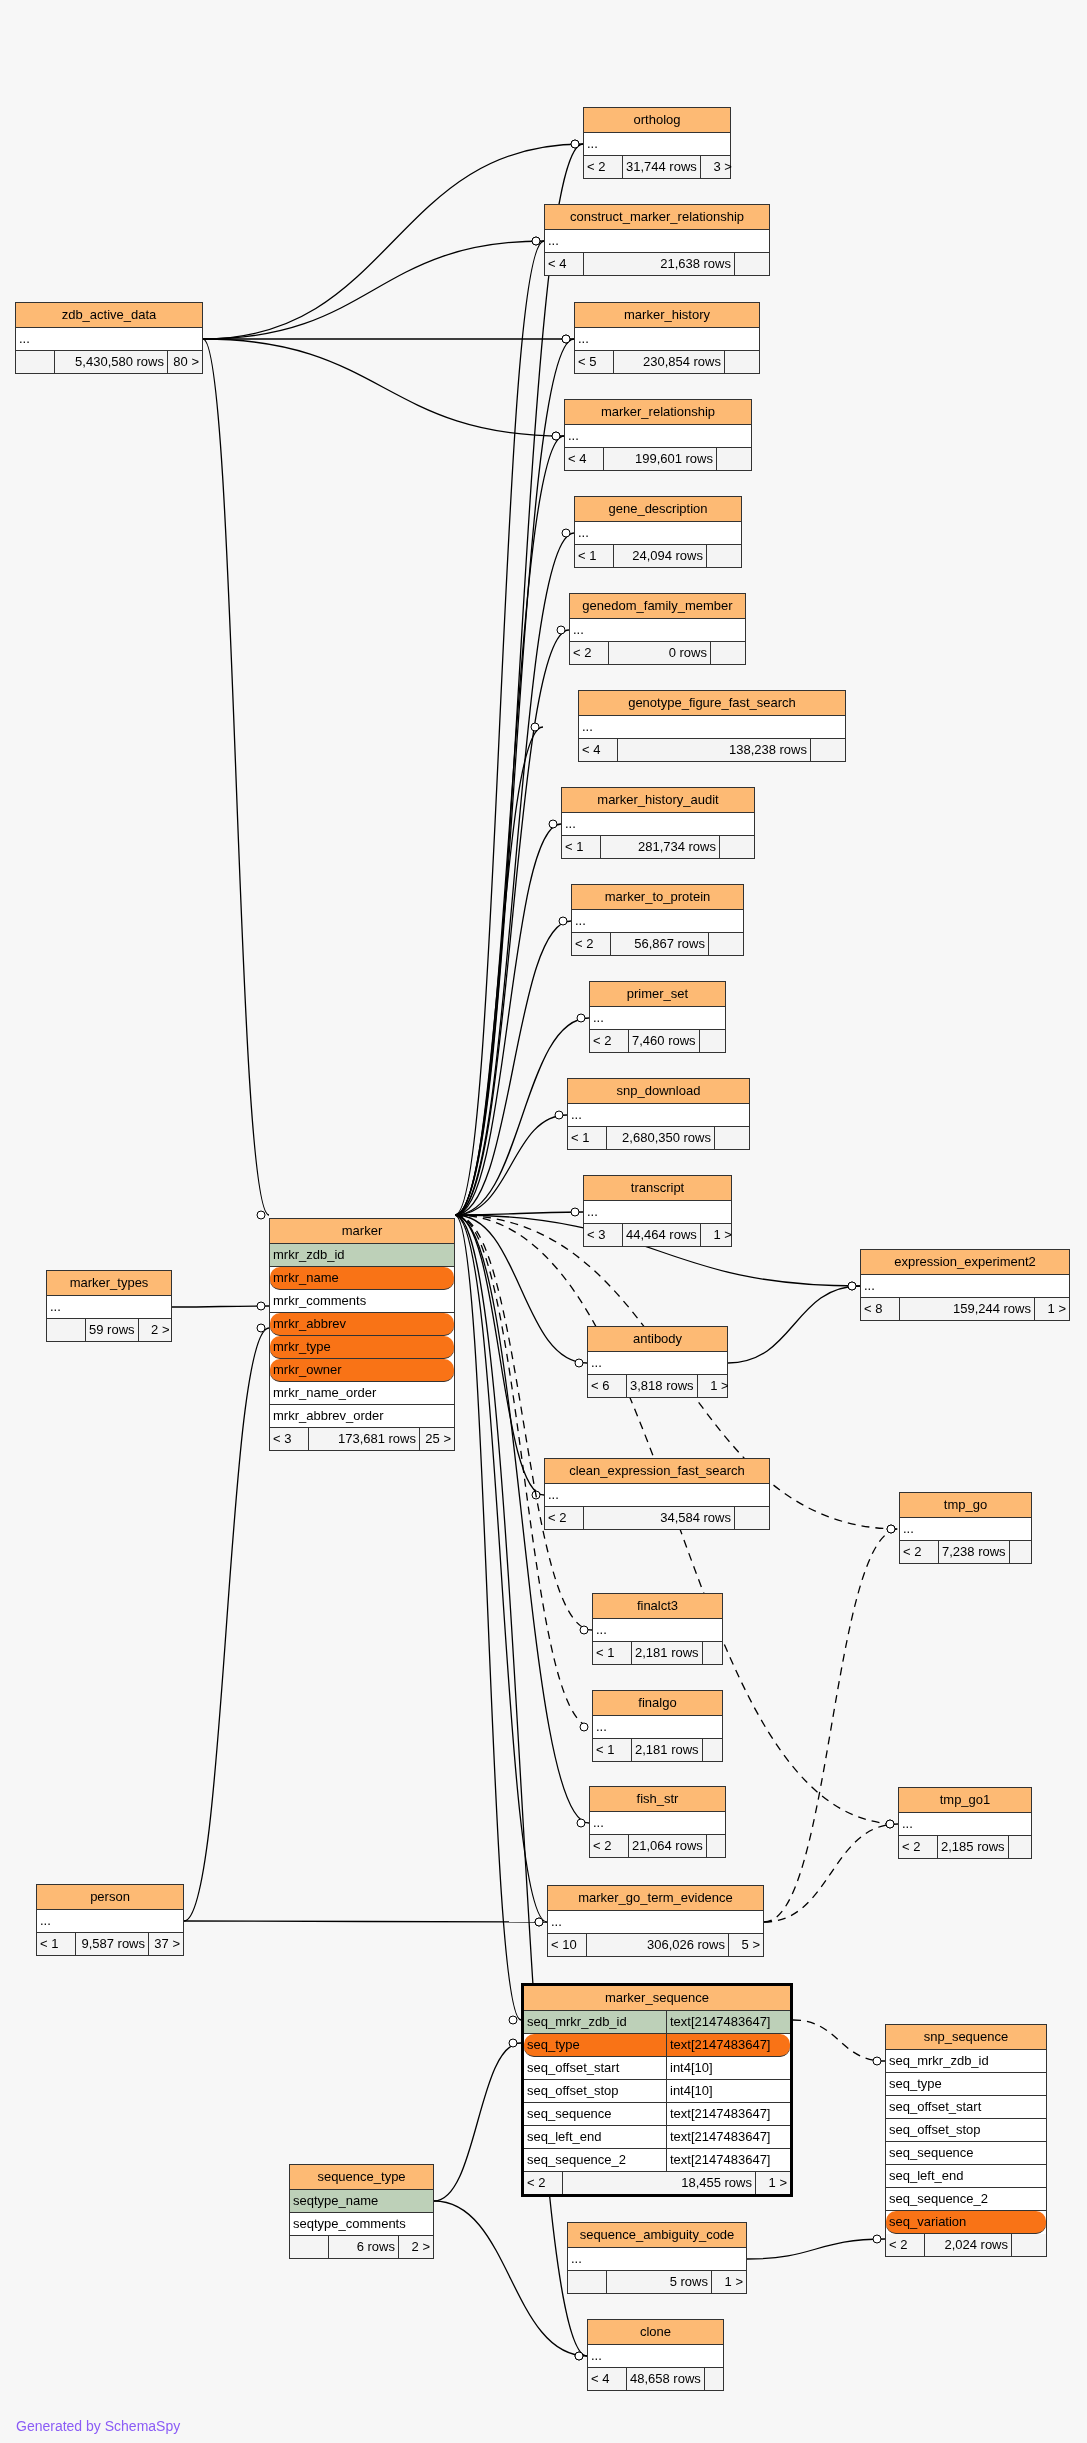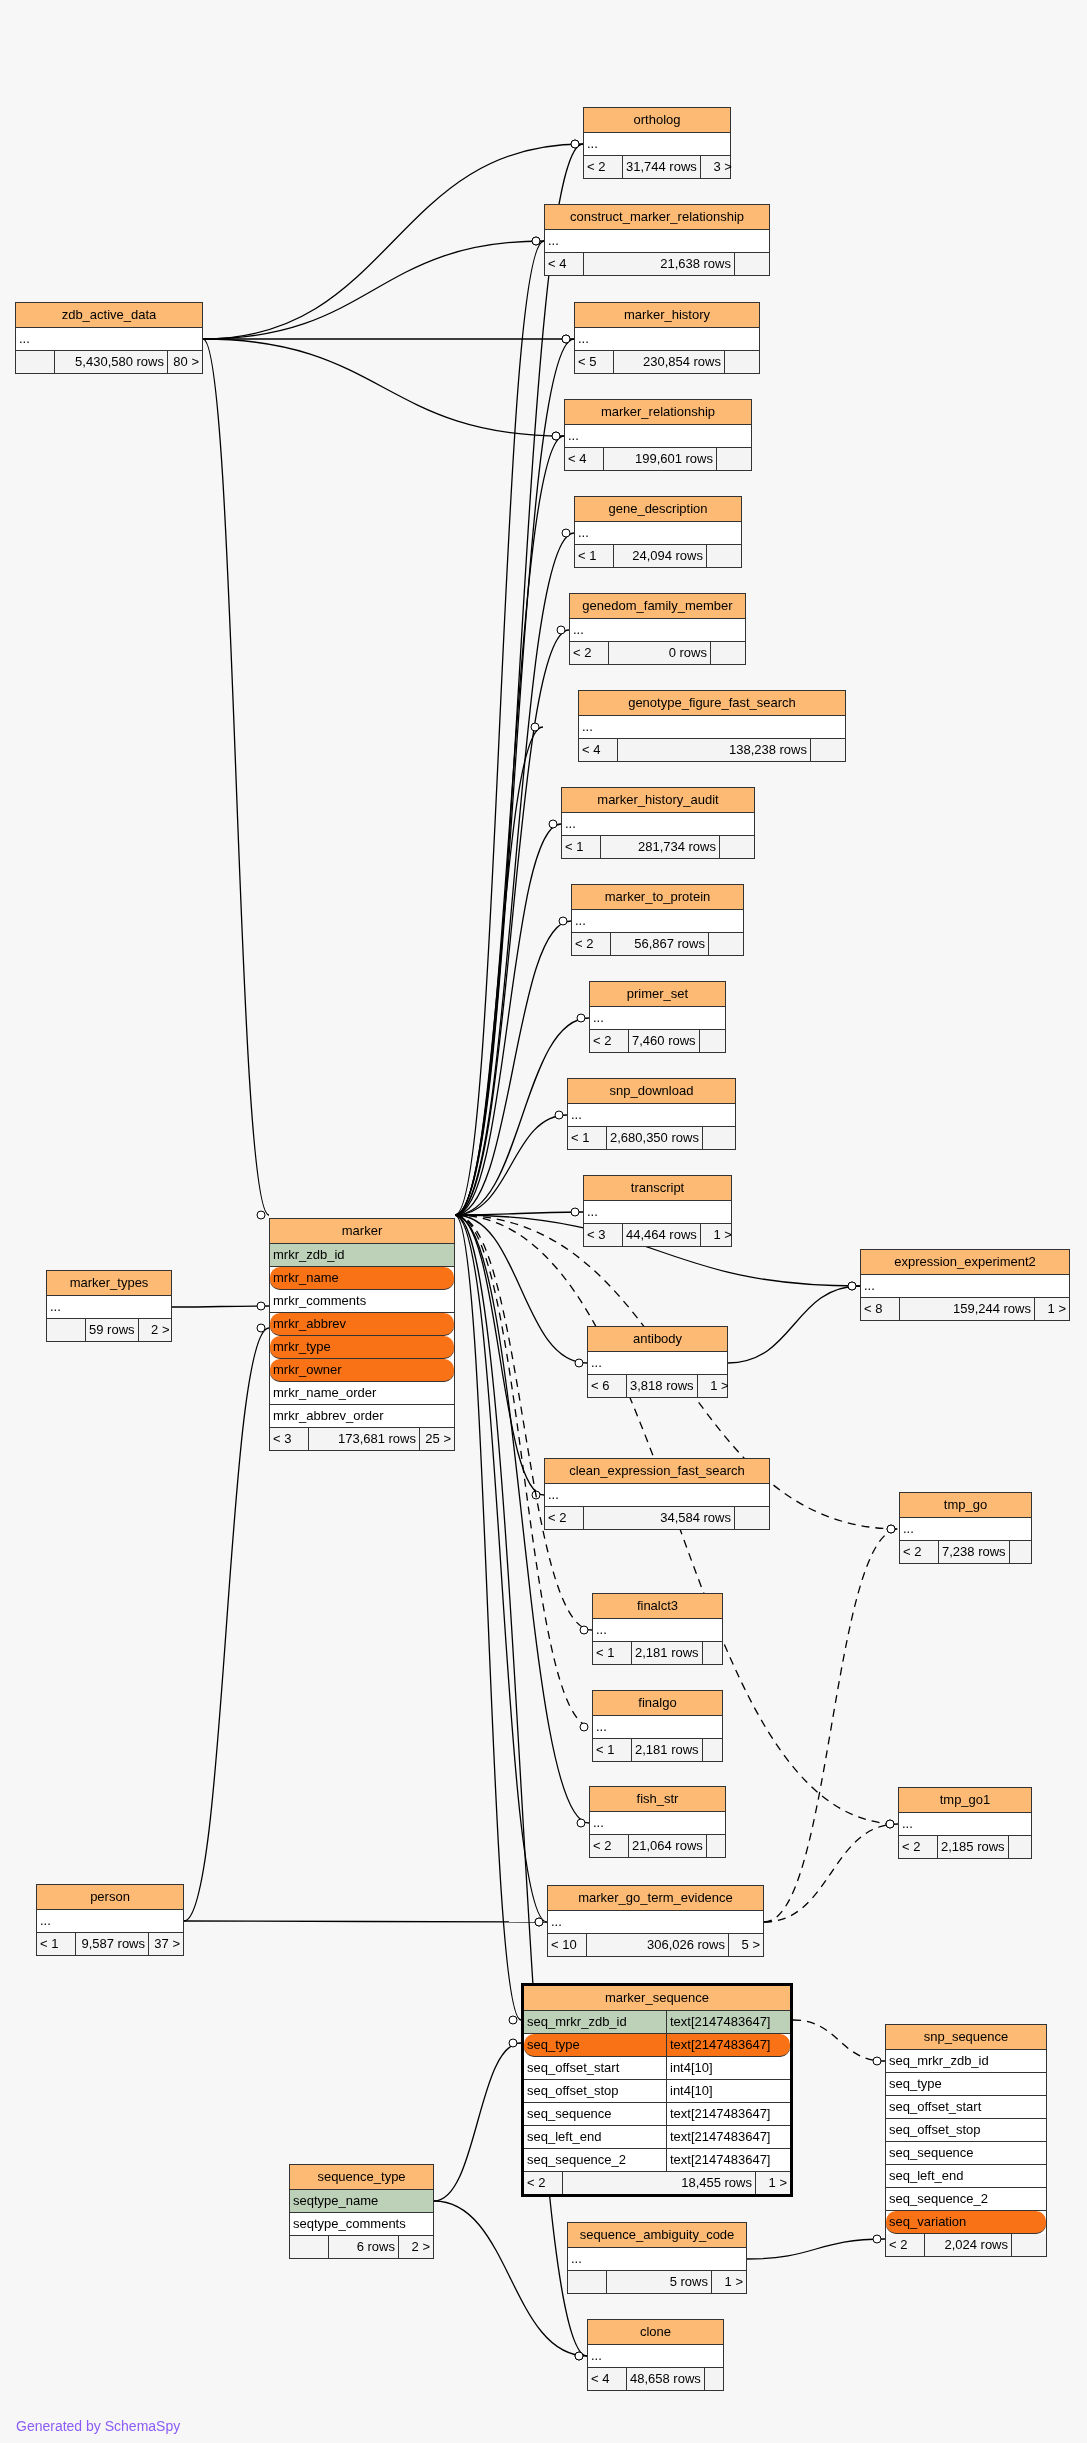--- a/index.html
+++ b/index.html
@@ -217,21 +217,21 @@
       <div class="th">primer_set</div>
       <div class="row">
         <span class="cn">...</span>
       </div>
       <div class="foot">
         <span class="p" style="min-width: 32px;">&lt; 2</span>
         <span class="r">7,460 rows</span>
         <span class="c" style="min-width: 28px;"></span>
       </div>
     </div>
-    <div class="tbl" style="left: 567px; top: 1078px; width: 169px;">
+    <div class="tbl" style="left: 567px; top: 1078px; width: 183px;">
       <div class="th">snp_download</div>
       <div class="row">
         <span class="cn">...</span>
       </div>
       <div class="foot">
         <span class="p" style="min-width: 32px;">&lt; 1</span>
         <span class="r">2,680,350 rows</span>
         <span class="c" style="min-width: 28px;"></span>
       </div>
     </div>

